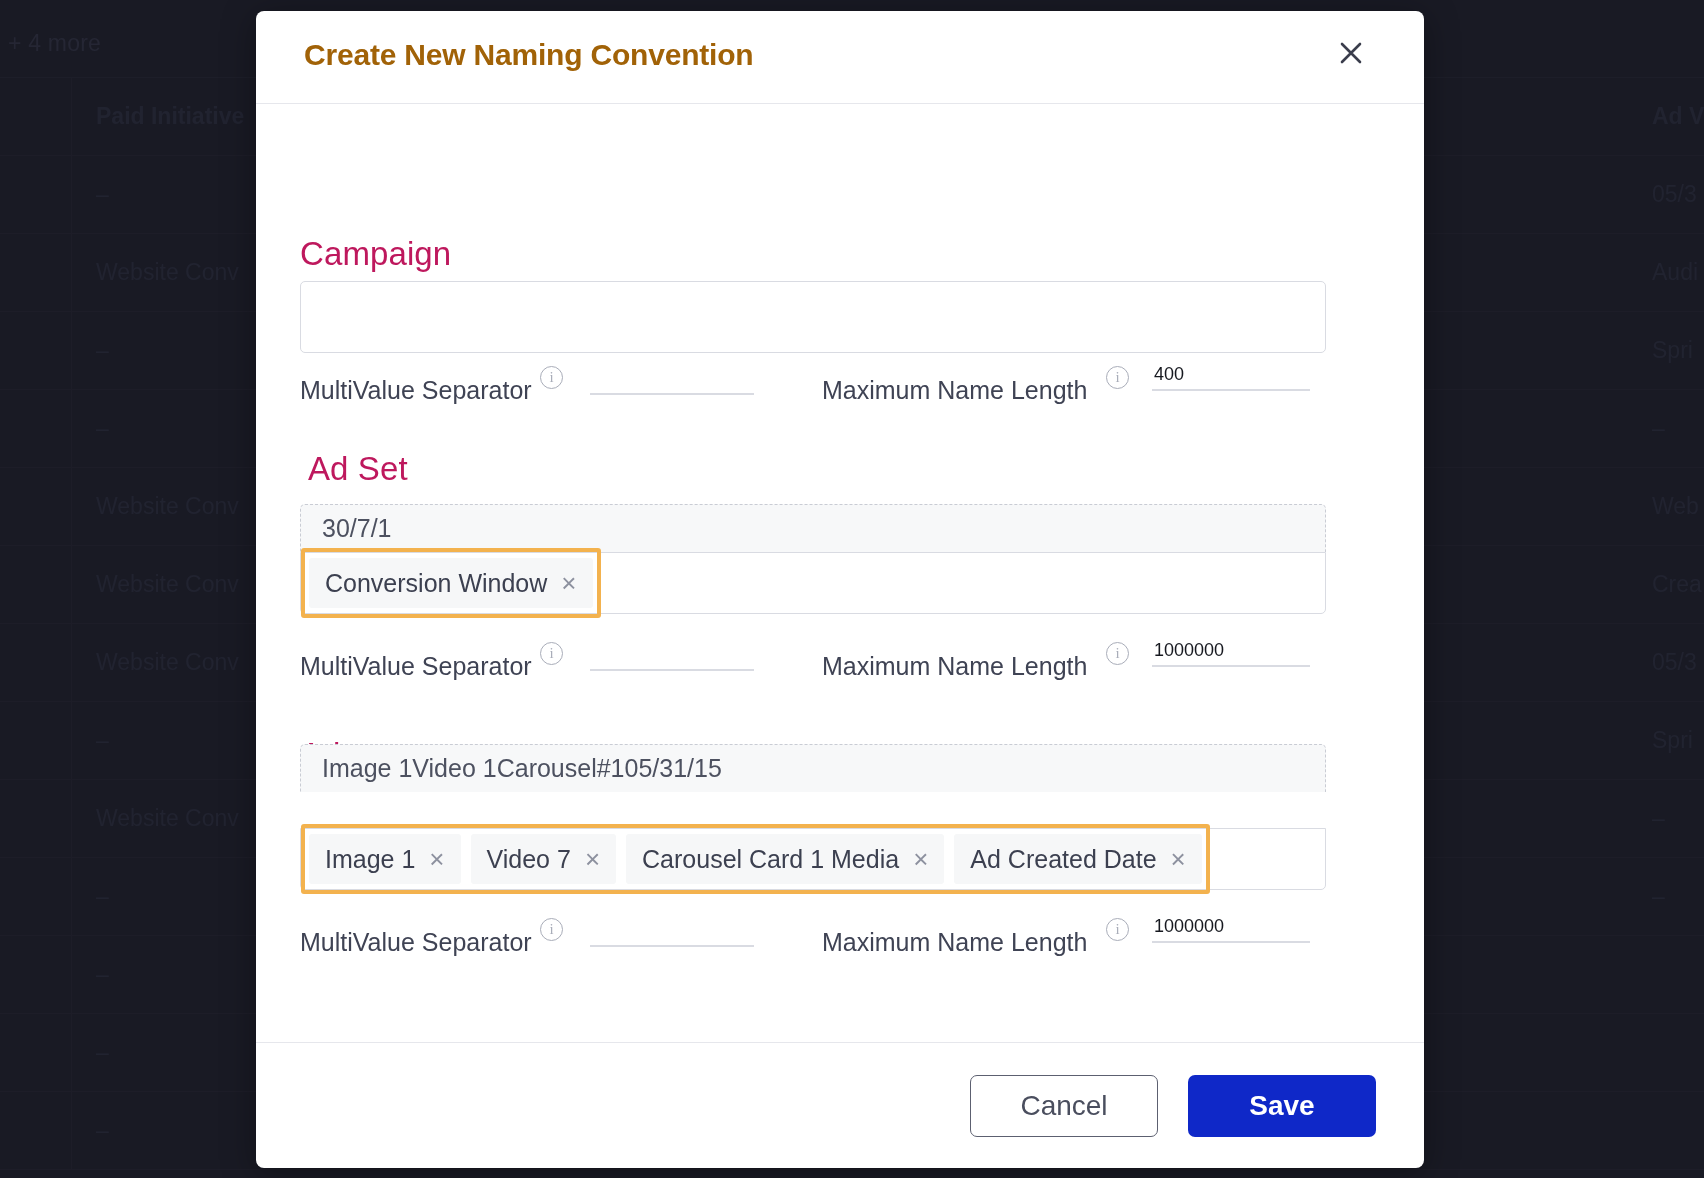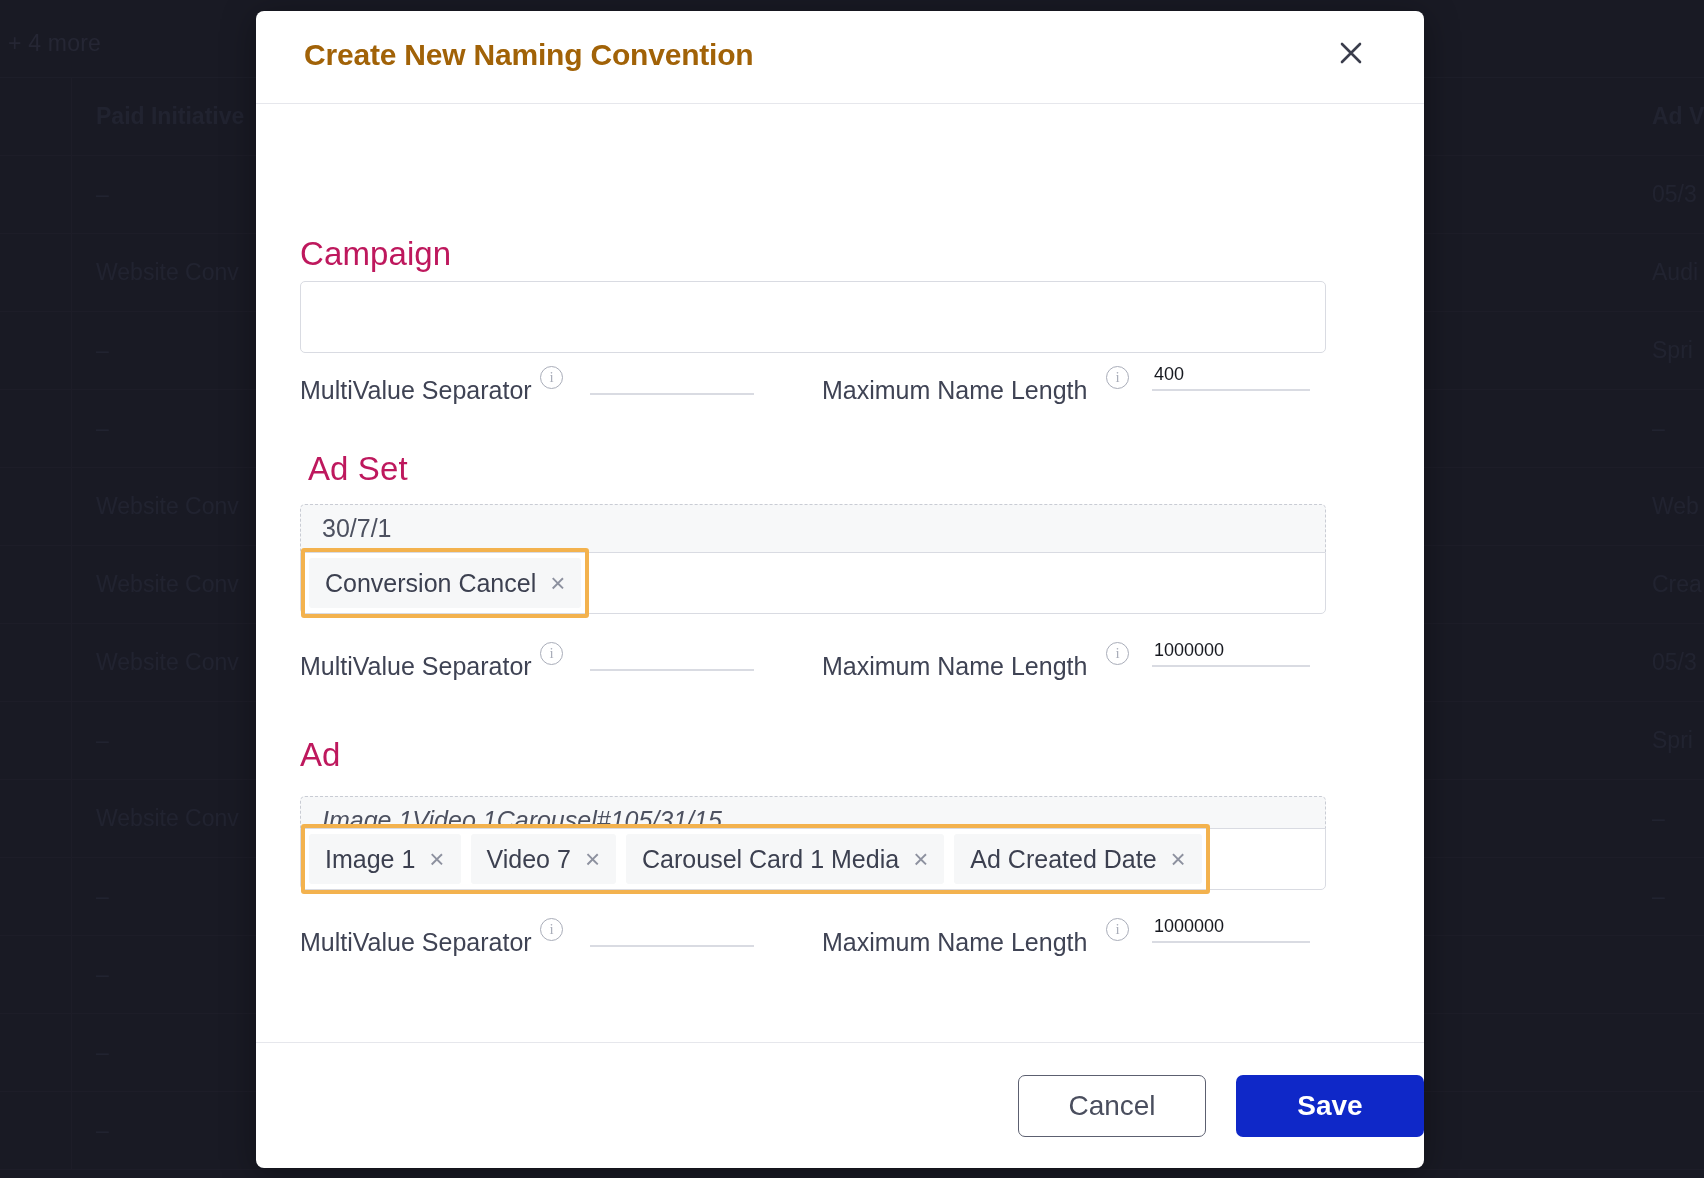--- a/index.html
+++ b/index.html
@@ -170,21 +170,21 @@
     font-size: 18px;
     color: #16181f;
     outline: none;
     padding: 0 0 4px 2px;
   }
 
   .modal-footer {
     flex: none; height: 126px;
     border-top: 1px solid #e6e7ec;
     display: flex; align-items: center; justify-content: flex-end;
-    gap: 30px; margin-top: 16px;
+    padding-right: 48px; gap: 30px; margin-top: 16px;
   }
   .btn {
     font-family: "Liberation Sans", sans-serif;
     font-size: 28px;
     border-radius: 7px;
     cursor: pointer;
     height: 62px;
     display: flex; align-items: center; justify-content: center;
   }
   .btn-cancel {
@@ -302,32 +302,32 @@
       <div class="info-icon" style="left: 284px; top: 262px;">i</div>
       <input class="underline-input" type="text" style="left: 334px; top: 264px; width: 164px;">
       <div class="meta-label" style="left: 566px; top: 272px;">Maximum Name Length</div>
       <div class="info-icon" style="left: 850px; top: 262px;">i</div>
       <input class="underline-input" type="text" value="400" style="left: 896px; top: 260px; width: 158px;">
       <div class="section-label" style="left: 44px; top: 346px; margin-left: 8px;">Ad Set</div>
       <div class="preview-strip" style="left: 44px; top: 400px; width: 1026px; height: 48px;">30/7/1</div>
       <div class="tag-strip" style="left: 44px; top: 448px; width: 1026px; height: 62px;"></div>
       <div class="tag-highlight" style="left: 45px; top: 444px; height: 70px; border-color: rgb(243, 178, 78);">
         <div class="tag">
-          <span>Conversion Cancel</span>
+          <span>Conversion Window</span>
           <span class="tag-x">×</span>
         </div>
       </div>
       <div class="meta-label" style="left: 44px; top: 548px;">MultiValue Separator</div>
       <div class="info-icon" style="left: 284px; top: 538px;">i</div>
       <input class="underline-input" type="text" style="left: 334px; top: 540px; width: 164px;">
       <div class="meta-label" style="left: 566px; top: 548px;">Maximum Name Length</div>
       <div class="info-icon" style="left: 850px; top: 538px;">i</div>
       <input class="underline-input" type="text" value="1000000" style="left: 896px; top: 536px; width: 158px;">
       <div class="section-label" style="left: 44px; top: 632px;">Ad</div>
-      <div class="preview-strip" style="left: 44px; top: 692px; width: 1026px; height: 48px; font-style: italic;">Image 1Video 1Carousel#105/31/15</div>
+      <div class="preview-strip" style="left: 44px; top: 640px; width: 1026px; height: 48px;">Image 1Video 1Carousel#105/31/15</div>
       <div class="tag-strip" style="left: 44px; top: 724px; width: 1026px; height: 62px;"></div>
       <div class="tag-highlight" style="left: 45px; top: 720px; height: 70px; border-color: rgb(243, 178, 78);">
         <div class="tag">
           <span>Image 1</span>
           <span class="tag-x">×</span>
         </div>
         <div class="tag">
           <span>Video 7</span>
           <span class="tag-x">×</span>
         </div>

